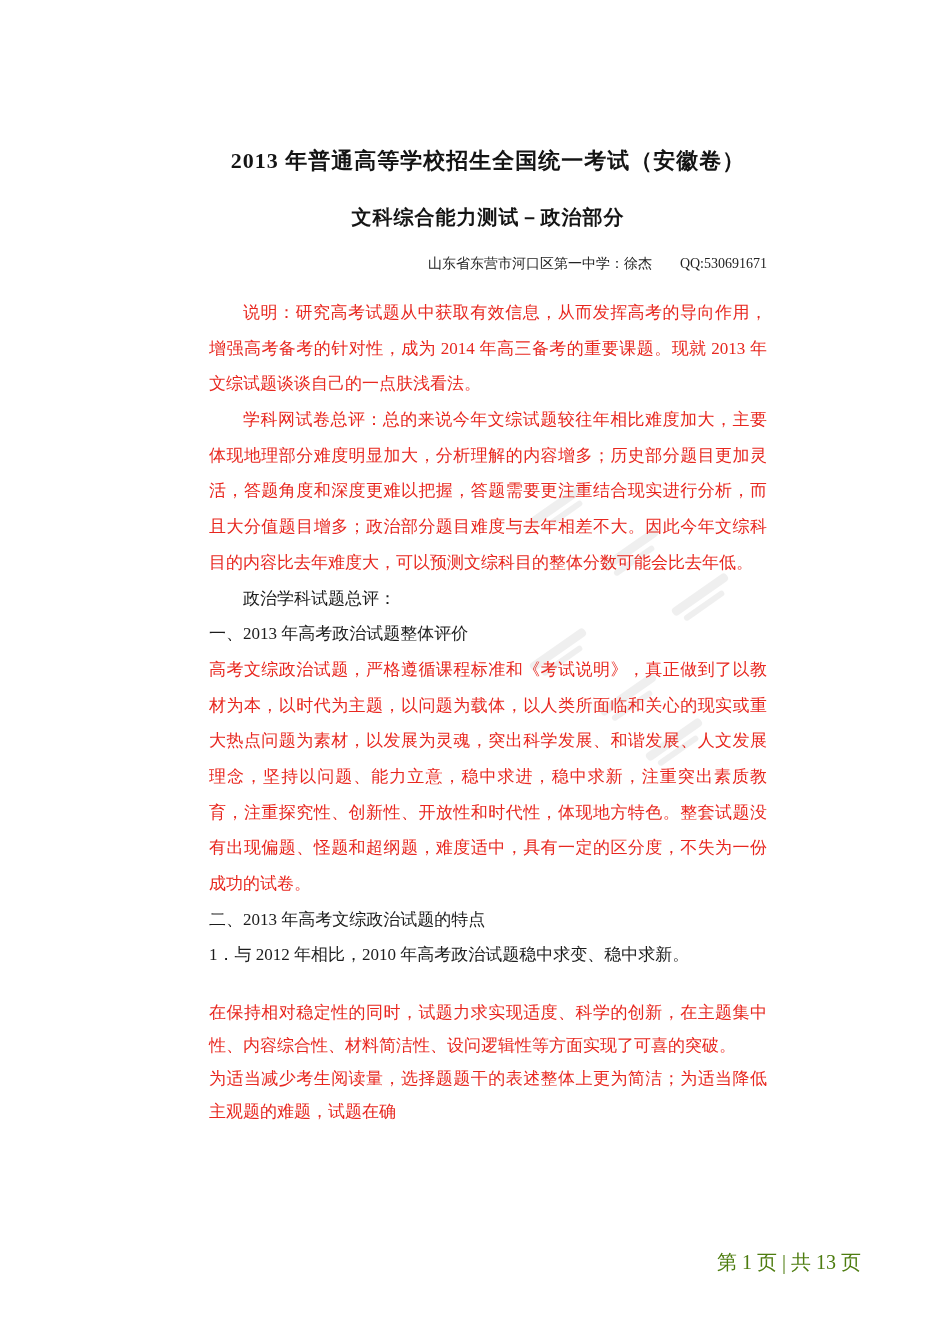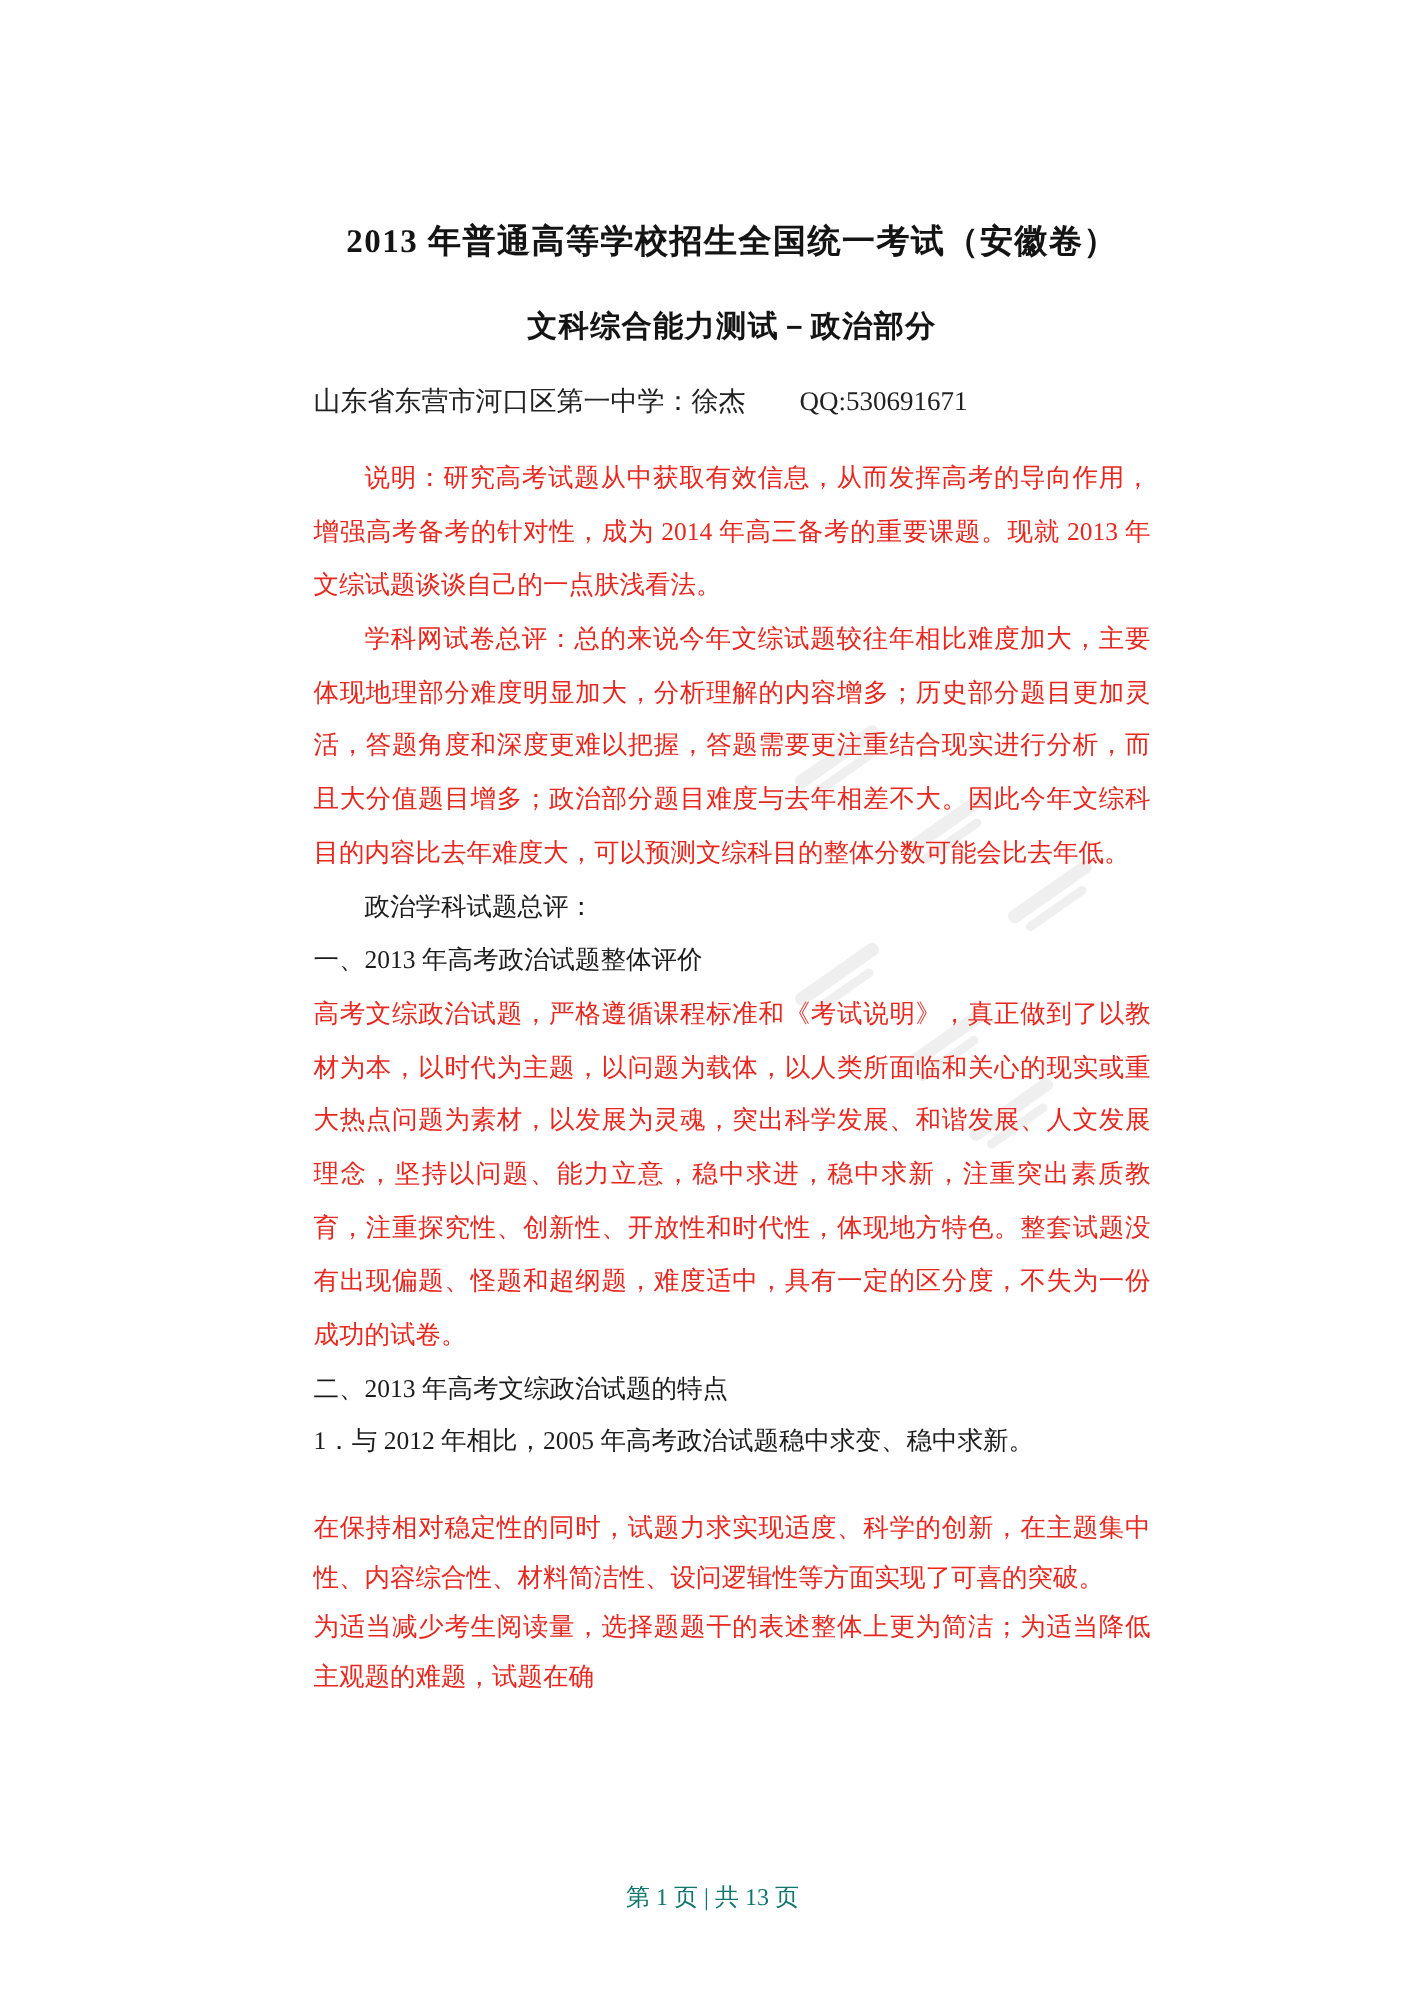--- a/index.html
+++ b/index.html
@@ -29,22 +29,22 @@
   }
   .doc-subtitle {
     font-size: 20px;
     font-weight: bold;
     text-align: center;
     color: #141414;
     margin: 0 0 24px 0;
     letter-spacing: 1px;
   }
   .author-line {
-    font-size: 18px;
-    text-align: left;
+    font-size: 14px;
+    text-align: right;
     color: #222222;
     margin: 0 0 22px 0;
   }
   .body-text {
     position: relative;
     z-index: 2;
   }
   .para {
     font-size: 17px;
     line-height: 2.1;
@@ -55,23 +55,23 @@
   }
   .para.red { color: #e8271f; }
   .para.indent { text-indent: 2em; }
   .para.tight { line-height: 1.95; }
   .para.gap { margin-top: 23px; }
   .footer {
     position: absolute;
     left: 0;
     right: 0;
     bottom: 68px;
-    text-align: center;
-    font-size: 16px;
-    color: #0f766e;
+    text-align: right;
+    font-size: 20px;
+    color: #4d7c0f;
     z-index: 2;
   }
   .watermark-layer {
     position: absolute;
     inset: 0;
     z-index: 1;
     pointer-events: none;
   }
   .wm {
     position: absolute;
@@ -114,21 +114,21 @@
 
     <div class="author-line">山东省东营市河口区第一中学：徐杰　　QQ:530691671</div>
 
     <div class="body-text" id="paragraph-host">
         <p class="para red indent">说明：研究高考试题从中获取有效信息，从而发挥高考的导向作用，增强高考备考的针对性，成为 2014 年高三备考的重要课题。现就 2013 年文综试题谈谈自己的一点肤浅看法。</p>
         <p class="para red indent">学科网试卷总评：总的来说今年文综试题较往年相比难度加大，主要体现地理部分难度明显加大，分析理解的内容增多；历史部分题目更加灵活，答题角度和深度更难以把握，答题需要更注重结合现实进行分析，而且大分值题目增多；政治部分题目难度与去年相差不大。因此今年文综科目的内容比去年难度大，可以预测文综科目的整体分数可能会比去年低。</p>
         <p class="para indent">政治学科试题总评：</p>
         <p class="para">一、2013 年高考政治试题整体评价</p>
         <p class="para red">高考文综政治试题，严格遵循课程标准和《考试说明》，真正做到了以教材为本，以时代为主题，以问题为载体，以人类所面临和关心的现实或重大热点问题为素材，以发展为灵魂，突出科学发展、和谐发展、人文发展理念，坚持以问题、能力立意，稳中求进，稳中求新，注重突出素质教育，注重探究性、创新性、开放性和时代性，体现地方特色。整套试题没有出现偏题、怪题和超纲题，难度适中，具有一定的区分度，不失为一份成功的试卷。</p>
         <p class="para">二、2013 年高考文综政治试题的特点</p>
-        <p class="para">1．与 2012 年相比，2005 年高考政治试题稳中求变、稳中求新。</p>
+        <p class="para">1．与 2012 年相比，2010 年高考政治试题稳中求变、稳中求新。</p>
         <p class="para red tight gap">在保持相对稳定性的同时，试题力求实现适度、科学的创新，在主题集中性、内容综合性、材料简洁性、设问逻辑性等方面实现了可喜的突破。</p>
         <p class="para red tight">为适当减少考生阅读量，选择题题干的表述整体上更为简洁；为适当降低主观题的难题，试题在确</p>
       </div>
   </div>
 
   <div class="footer">
     <span>第 1 页 | 共 13 页</span>
   </div>
 
 </div>

